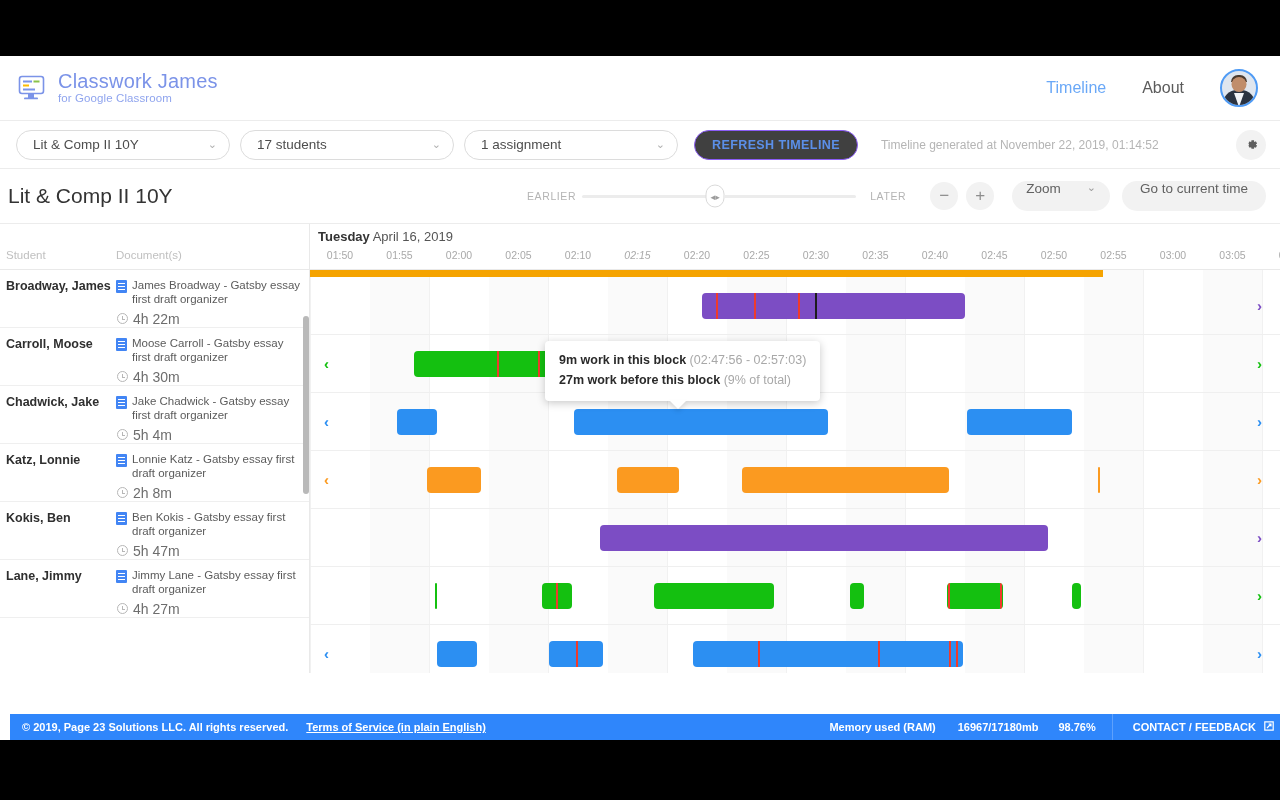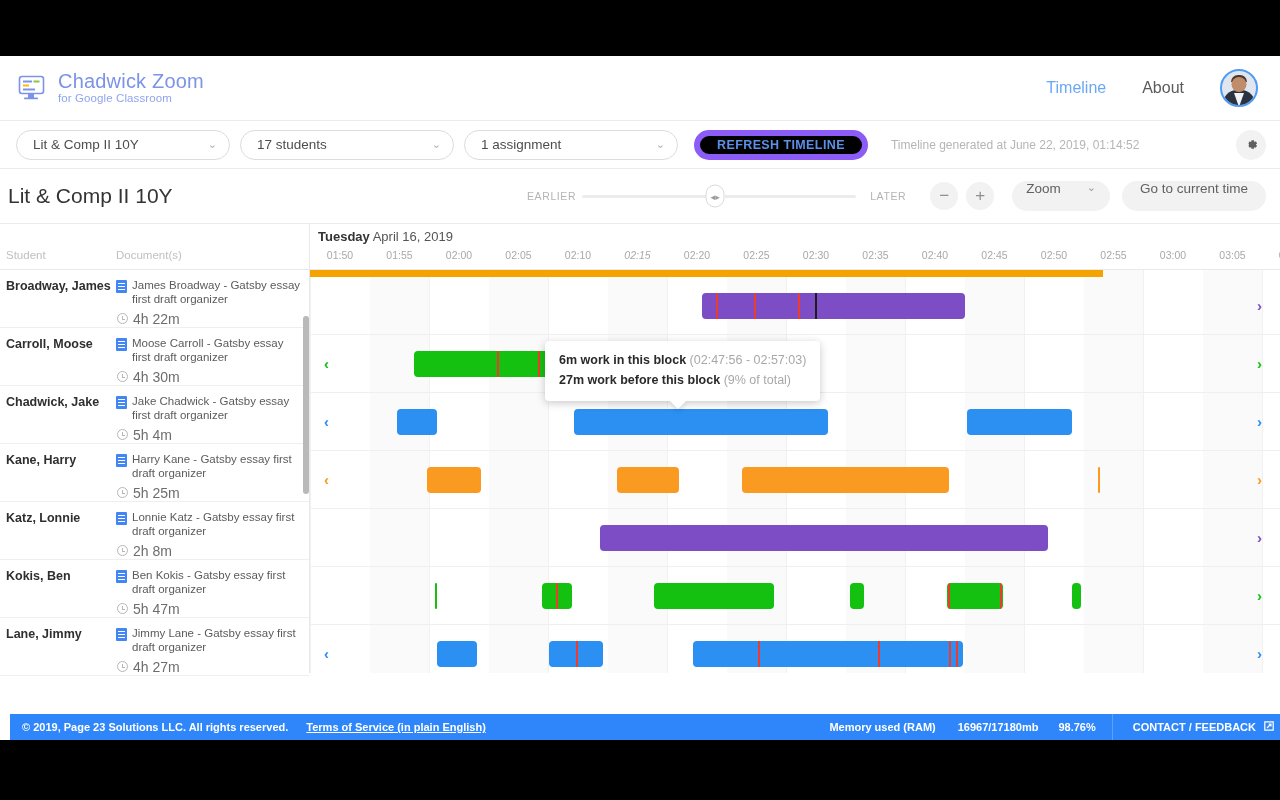--- a/index.html
+++ b/index.html
@@ -69,23 +69,23 @@
     border-bottom: 1px solid #ececec; background: #fff;
   }
   .select {
     height: 30px; min-width: 214px; border: 1px solid #dcdcdc;
     border-radius: 16px; display: flex; align-items: center;
     padding: 0 12px 0 16px; font-size: 13.5px; color: #4d4d4d;
     background: #fff; cursor: pointer;
   }
   .select .caret { margin-left: auto; color: #b0b0b0; font-size: 11px; }
   .btn-outline {
-    height: 30px; border: 6px solid #8b5cf6; border-radius: 16px;
+    height: 30px; border: 1px solid #8b5cf6; border-radius: 16px;
     color: #5b8fe8; font-size: 12.5px; font-weight: bold; letter-spacing: .4px;
-    display: flex; align-items: center; padding: 0 17px; background: #000000;
+    display: flex; align-items: center; padding: 0 17px; background: #404040;
     cursor: pointer; margin-left: 6px;
   }
   .gen-text { font-size: 12px; color: #b5b5b5; margin-left: 13px; }
   .gear {
     margin-left: auto; width: 30px; height: 30px; border-radius: 50%;
     background: #f2f2f2; display: flex; align-items: center;
     justify-content: center; cursor: pointer; color: #616161; font-size: 15px;
   }
 
   
@@ -258,21 +258,21 @@
           <rect x="1.5" y="1.5" width="24" height="17" rx="2.5" fill="none" stroke="#7b93e8" stroke-width="1.6"></rect>
           <rect x="5" y="5.5" width="9" height="2" fill="#7b93e8"></rect>
           <rect x="15.5" y="5.5" width="6" height="2" fill="#8bc34a"></rect>
           <rect x="5" y="9.5" width="6" height="2" fill="#fbbc05"></rect>
           <rect x="5" y="13.5" width="12" height="2" fill="#7b93e8"></rect>
           <rect x="10" y="19" width="6" height="4" fill="#7b93e8"></rect>
           <rect x="6" y="22.5" width="14" height="1.8" rx=".9" fill="#7b93e8"></rect>
         </svg>
       </div>
       <div class="brand-text">
-        <div class="brand-title">Chadwick Zoom</div>
+        <div class="brand-title">Classwork James</div>
         <div class="brand-sub">for Google Classroom</div>
       </div>
     </div>
     <div class="nav-right">
       <div class="nav-link active">Timeline</div>
       <div class="nav-link">About</div>
       <div class="avatar">
         <div class="body"></div>
         <div class="shirt"></div>
         <div class="hair"></div>
@@ -288,21 +288,21 @@
     </div>
     <div class="select" style="min-width:214px">
       <span>17 students</span>
       <span class="caret">⌄</span>
     </div>
     <div class="select" style="min-width:214px">
       <span>1 assignment</span>
       <span class="caret">⌄</span>
     </div>
     <div class="btn-outline">REFRESH TIMELINE</div>
-    <div class="gen-text">Timeline generated at June 22, 2019, 01:14:52</div>
+    <div class="gen-text">Timeline generated at November 22, 2019, 01:14:52</div>
     <div class="gear">
       <svg width="15" height="15" viewBox="0 0 16 16">
           <path fill="#5f5f5f" d="M8 5.2a2.8 2.8 0 1 0 0 5.6 2.8 2.8 0 0 0 0-5.6zm0 4.2a1.4 1.4 0 1 1 0-2.8 1.4 1.4 0 0 1 0 2.8z"></path>
           <path fill="#5f5f5f" d="M14 9.1l-1.2-.7a4.9 4.9 0 0 0 0-.8l1.2-.7-1.4-2.4-1.2.7a5 5 0 0 0-.7-.4V3.4H7.9v1.4a5 5 0 0 0-.7.4L6 4.5 4.6 6.9l1.2.7a4.9 4.9 0 0 0 0 .8l-1.2.7L6 11.5l1.2-.7c.2.2.5.3.7.4v1.4h2.8v-1.4c.2-.1.5-.2.7-.4l1.2.7L14 9.1z"></path>
         </svg>
     </div>
   </div>
 
   <div class="titlerow">
     <div class="page-title">Lit &amp; Comp II 10Y</div>
@@ -387,33 +387,20 @@
           <div class="row-left">
             <div class="stu-name">Chadwick, Jake</div>
             <div class="doc-col">
               <div class="doc-line">
                 <span class="doc-icon"></span>
                 <span class="doc-title">Jake Chadwick - Gatsby essay first draft organizer</span>
               </div>
               <div class="dur-line">
                 <span class="clock"></span>
                 <span class="dur-text">5h 4m</span>
-              </div>
-            </div>
-          </div>
-          <div class="row-left">
-            <div class="stu-name">Kane, Harry</div>
-            <div class="doc-col">
-              <div class="doc-line">
-                <span class="doc-icon"></span>
-                <span class="doc-title">Harry Kane - Gatsby essay first draft organizer</span>
-              </div>
-              <div class="dur-line">
-                <span class="clock"></span>
-                <span class="dur-text">5h 25m</span>
               </div>
             </div>
           </div>
           <div class="row-left">
             <div class="stu-name">Katz, Lonnie</div>
             <div class="doc-col">
               <div class="doc-line">
                 <span class="doc-icon"></span>
                 <span class="doc-title">Lonnie Katz - Gatsby essay first draft organizer</span>
               </div>
@@ -546,21 +533,21 @@
             </div>
           </div>
         </div>
 
     </div>
 
     <div style="position:absolute;left:303px;top:92px;width:6px;height:178px;background:#b9b9b9;border-radius:3px;"></div>
 
     <div class="tooltip" style="left:545px;top:117px">
       <div class="tip-line">
-        <b>6m work in this block </b><span class="muted">(02:47:56 - 02:57:03)</span>
+        <b>9m work in this block </b><span class="muted">(02:47:56 - 02:57:03)</span>
       </div>
       <div class="tip-line">
         <b>27m work before this block </b><span class="muted">(9% of total)</span>
       </div>
       <div class="tip-tail"></div>
     </div>
 
   </div>
 
   <div class="footer">

